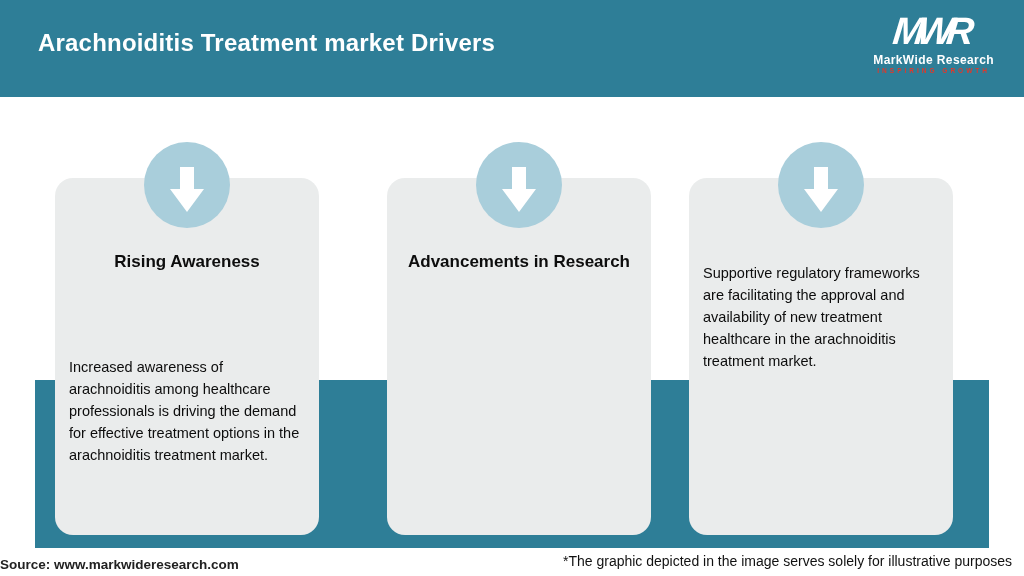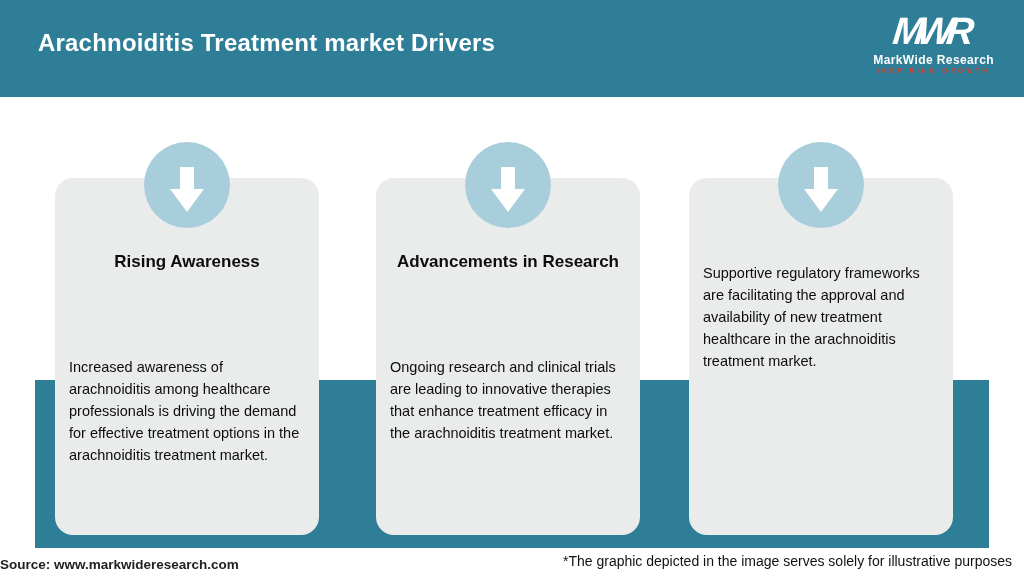--- a/index.html
+++ b/index.html
@@ -42,21 +42,21 @@
   .teal-band{
     position:absolute;left:35px;top:380px;width:954px;height:168px;
     background:var(--band-teal);
   }
   .card{
     position:absolute;top:178px;width:264px;height:357px;
     background:var(--card-gray);border-radius:18px;
     padding:0 14px;
   }
   .card-1{left:55px;}
-  .card-2{left:376px;}
+  .card-2{left:387px;}
   .card-3{left:689px;}
   .icon-circle{
     position:absolute;top:-36px;left:50%;transform:translateX(-50%);
     width:86px;height:86px;border-radius:50%;
     background:var(--circle-teal);
     display:flex;align-items:center;justify-content:center;
   }
   .icon-circle svg{display:block;margin-top:10px;}
   .card-title{
     padding-top:74px;text-align:center;
@@ -98,21 +98,20 @@
   <div class="card-body">Increased awareness of arachnoiditis among healthcare professionals is driving the demand for effective treatment options in the arachnoiditis treatment market.</div>
 </div>
 
 <div class="card card-2">
   <div class="icon-circle">
     <svg width="40" height="46" viewBox="0 0 40 46">
       <path d="M13 0 h14 v22 h10 L20 45 3 22 h10 z" fill="#ffffff"></path>
     </svg>
   </div>
   <div class="card-title">Advancements in Research</div>
-  <div class="card-body">Ongoing research and clinical trials are leading to innovative therapies that enhance treatment efficacy in the arachnoiditis treatment market.</div>
 </div>
 
 <div class="card card-3">
   <div class="icon-circle">
     <svg width="40" height="46" viewBox="0 0 40 46">
       <path d="M13 0 h14 v22 h10 L20 45 3 22 h10 z" fill="#ffffff"></path>
     </svg>
   </div>
   <div class="card-body">Supportive regulatory frameworks are facilitating the approval and availability of new treatment healthcare in the arachnoiditis treatment market.</div>
 </div>

